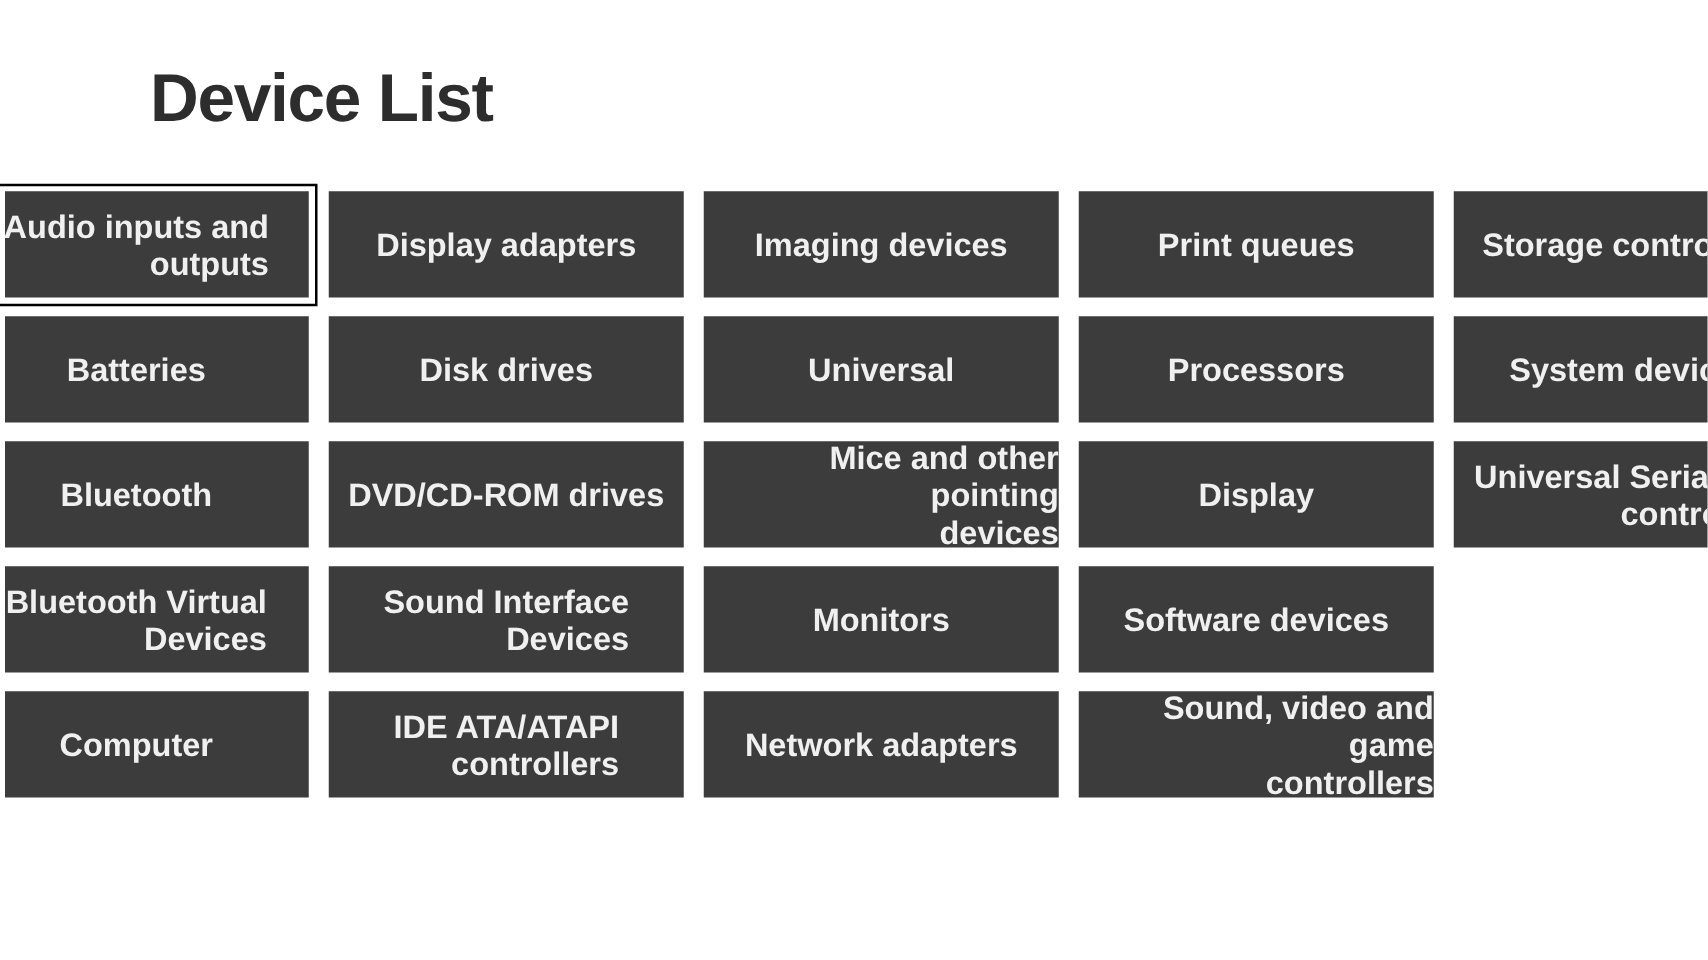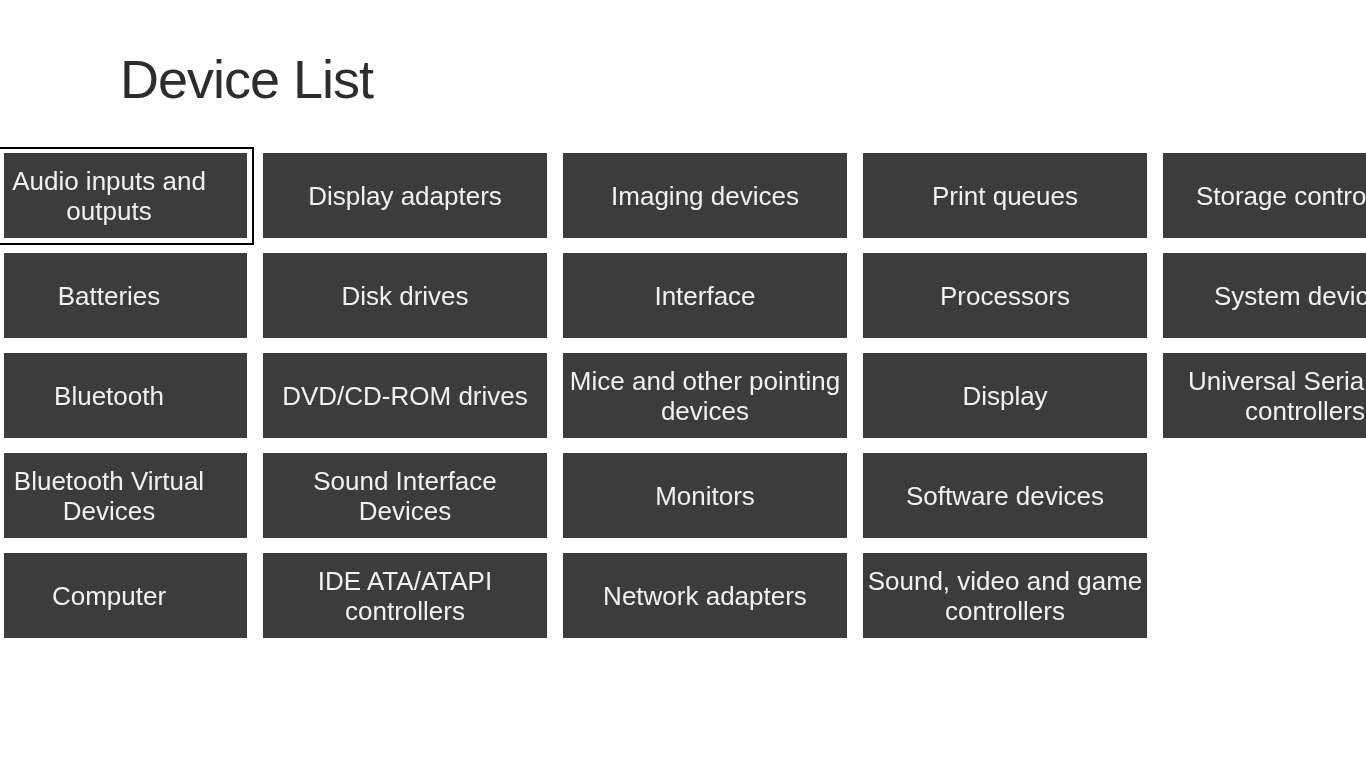--- a/index.html
+++ b/index.html
@@ -19,21 +19,21 @@
     overflow: hidden;
     background: var(--page-bg, #ffffff);
   }
   .page-title {
     position: absolute;
     left: 120px;
     top: 52px;
     margin: 0;
     font-size: 54px;
     line-height: 54px;
-    font-weight: 400;
+    font-weight: 700;
     letter-spacing: -1px;
     color: var(--title-text, #2d2d2d);
   }
   .grid {
     position: absolute;
     left: 4px;
     top: 153px;
     display: grid;
     grid-auto-flow: column;
     grid-template-rows: repeat(5, 85px);
@@ -58,24 +58,24 @@
     pointer-events: none;
   }
   
   .tile.col0 .label-wrap {
     left: -37px;
   }
   .label {
     width: max-content;
     max-width: 340px;
     white-space: pre-line;
-    text-align: center;
+    text-align: right;
     font-size: 26px;
     line-height: 30px;
-    font-weight: 400;
+    font-weight: 700;
     color: var(--tile-text, #f0f0f0);
   }
   .tile.selected::after {
     content: "";
     position: absolute;
     inset: -6.5px;
     border: 2.5px solid var(--selection-border, #000000);
     pointer-events: none;
   }
 </style>
@@ -139,21 +139,21 @@
 controllers</span>
         </div>
       </div>
       <div class="tile">
         <div class="label-wrap">
           <span class="label">Imaging devices</span>
         </div>
       </div>
       <div class="tile">
         <div class="label-wrap">
-          <span class="label">Interface</span>
+          <span class="label">Universal</span>
         </div>
       </div>
       <div class="tile">
         <div class="label-wrap">
           <span class="label">Mice and other pointing
 devices</span>
         </div>
       </div>
       <div class="tile">
         <div class="label-wrap">

